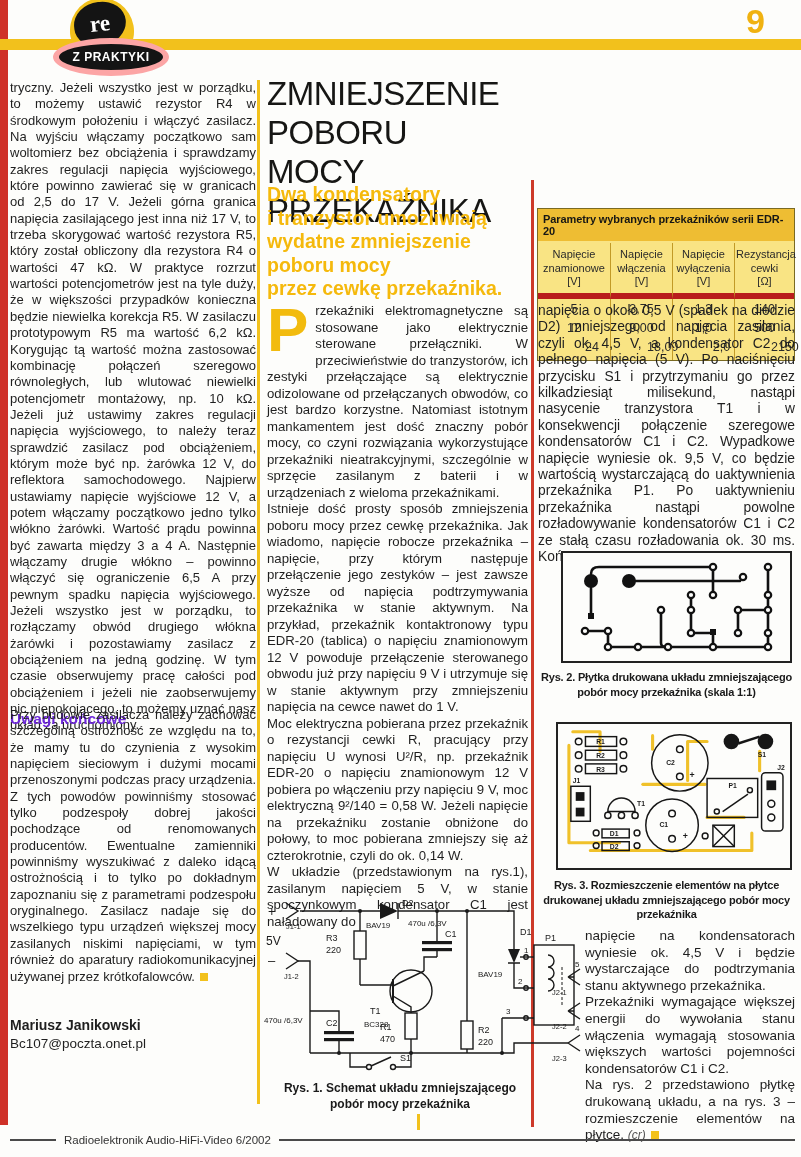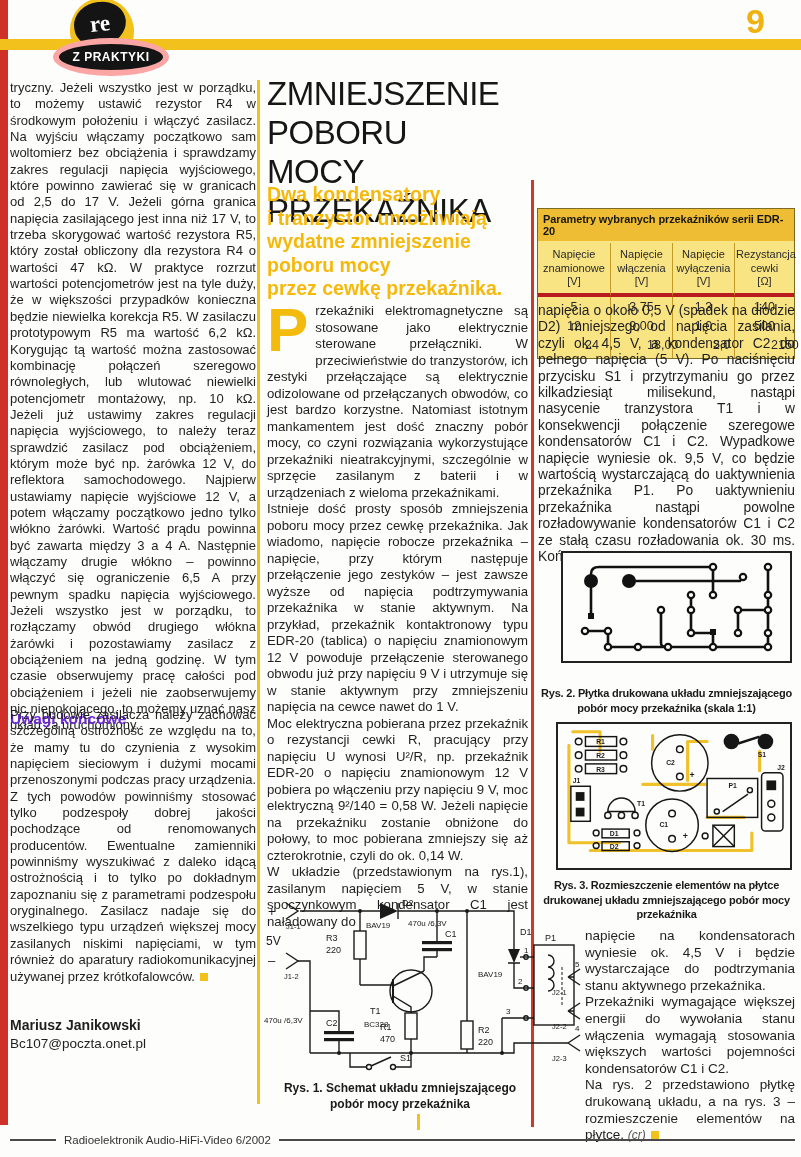--- a/index.html
+++ b/index.html
@@ -33,36 +33,36 @@
   .title{left:267px;top:74px;width:266px;font-size:33px;line-height:39px;color:#161614;letter-spacing:-.5px;}
   .lead{left:267px;top:183px;width:262px;font-size:19.5px;line-height:23.5px;font-weight:bold;color:#f5b90c;}
   .mbody{left:267px;top:303px;width:261px;font-size:13.2px;line-height:16.5px;}
   .dropcap{float:left;font-size:62px;line-height:48px;font-weight:bold;color:#f2bb0e;margin:3px 7px 0 0;}
   
   .rtable{left:537px;top:180px;width:258px;border:1px solid #7a6a22;box-sizing:border-box;background:#f9e484;margin-top:28px;}
   .rt-title{background:#eebd33;font-weight:bold;font-size:11px;letter-spacing:-.1px;color:#161614;
             padding:4px 5px;border-bottom:2px solid #f9e484;}
   .rt-grid{display:grid;grid-template-columns:72px 62px 62px 60px;}
   .rt-h{font-size:11px;line-height:13.5px;text-align:center;padding:5px 1px 4px;color:#2a2a2a;
-        border-bottom:4px solid #b91c1c;}
+        border-bottom:6px solid #b91c1c;}
   .rt-c{font-size:12.5px;text-align:center;padding:3px 0 2px;color:#2a2a2a;}
   .bl{border-left:1px solid #c29a27;}
   .pb{padding-bottom:6px;padding-left:36px;}
   
   .rcol1{left:538px;top:303px;width:257px;font-size:13.8px;line-height:16.4px;}
   .rcol2{left:585px;top:928px;width:210px;font-size:13.5px;line-height:16.6px;}
   .credit{font-style:italic;color:#555;font-size:12px;}
   
   .figbox{border:2px solid #222;background:#fdfdfb;box-sizing:border-box;}
   .fig2box{left:561px;top:551px;width:231px;height:112px;}
   .fig3box{left:556px;top:722px;width:236px;height:148px;}
   .fig1svg{left:262px;top:893px;}
   .figcap{font-weight:bold;text-align:center;color:#1a1a1a;}
   .cap1{left:280px;top:1080px;width:240px;font-size:12px;line-height:16px;}
-  .cap2{left:538px;top:670px;width:257px;font-size:11px;line-height:14.5px;letter-spacing:-.2px;margin-top:16px;}
+  .cap2{left:538px;top:670px;width:257px;font-size:11px;line-height:14.5px;letter-spacing:-.2px;}
   .cap3{left:538px;top:878px;width:257px;font-size:11px;line-height:14.5px;letter-spacing:-.2px;}
   svg text{font-family:"Liberation Sans",sans-serif;fill:#1a1a1a;}
   
   .footer{left:10px;top:1134px;width:785px;display:flex;align-items:center;gap:8px;}
   .f-rule{height:2px;background:#4a4a4a;}
   .f-rule-l{width:46px;}
   .f-rule-r{flex:1;}
   .f-text{font-size:11.5px;color:#333;white-space:nowrap;}
 </style>
 </head>

